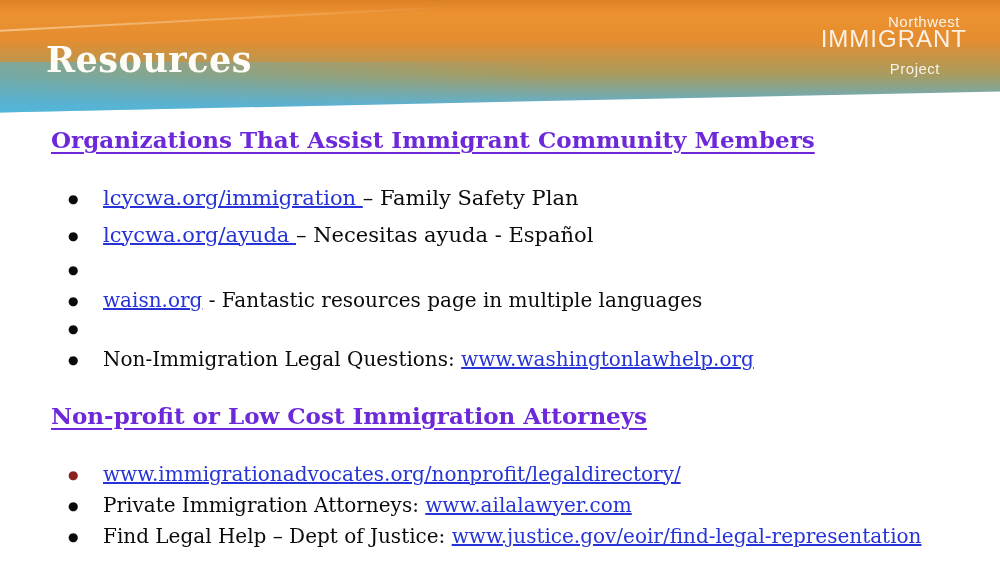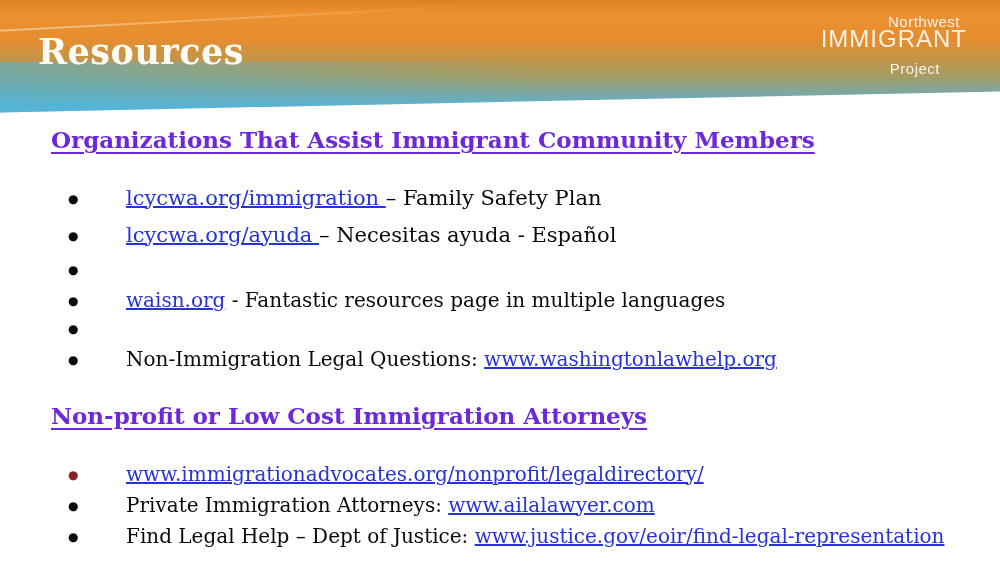--- a/index.html
+++ b/index.html
@@ -30,21 +30,21 @@
   }
   
   .header-accent {
     position:absolute; left:0; top:103px; width:580px; height:7px;
     background:linear-gradient(to right, rgba(214,240,250,0.75), rgba(214,240,250,0));
     transform:rotate(-1.2deg); transform-origin:left top;
     pointer-events:none;
   }
 
   .slide-title {
-    position:absolute; left:38px; top:33px; margin:0;
+    position:absolute; left:38px; top:33px; margin:8px;
     font:700 35px/1.1 "DejaVu Serif","Liberation Serif",serif;
     color:#fdfcf7; letter-spacing:0.5px;
   }
 
   
   .logo {
     position:absolute; top:12px; right:16px; width:175px; height:72px;
     font-family:"Liberation Sans","DejaVu Sans",sans-serif;
     color:rgba(255,255,255,0.88);
   }
@@ -73,21 +73,21 @@
     margin-bottom:5px; white-space:nowrap;
   }
   .list-0 .bullet-item:nth-child(-n+2) { font-size:21px; margin-bottom:11px; }
   .list-0 .bullet-item:nth-child(3)   { margin-top:1px; }
   .bullet-list + .section-heading { display:block; }
 
   .bullet-dot {
     flex:0 0 35px; font-size:12px; color:#0a0a0a;
     transform:translateY(-2px); user-select:none;
   }
-  .item-text { white-space:pre;margin-left:23px; }
+  .item-text { white-space:pre; }
   .item-text .plain { white-space:pre; }
   .item-text a.link {
     color:#2633d6; text-decoration:underline; white-space:pre;
     text-decoration-thickness:1.5px; cursor:pointer;
   }
 </style>
 </head>
 <body>
 
 <div class="slide">

